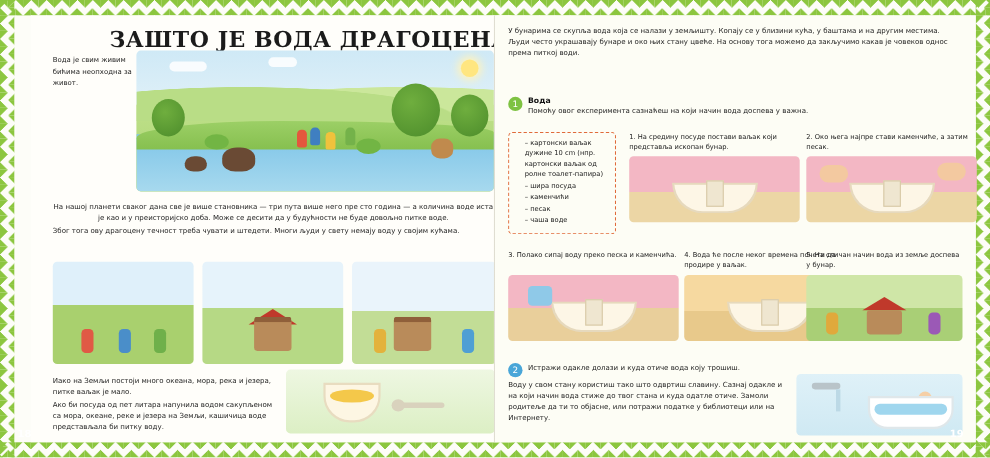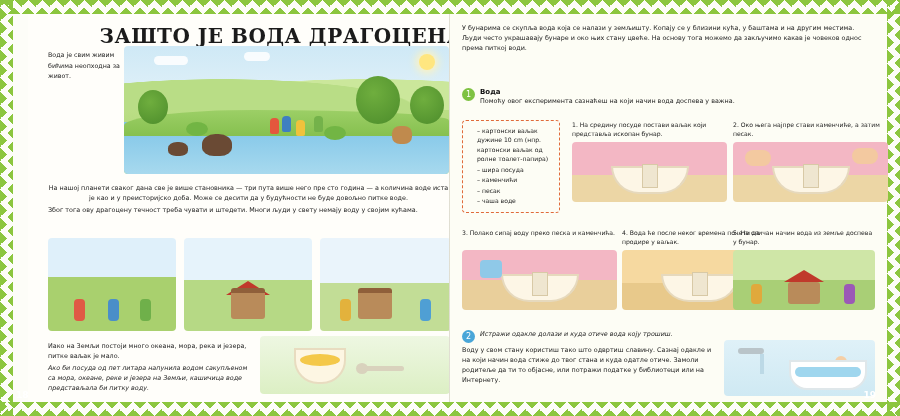--- a/index.html
+++ b/index.html
@@ -337,21 +337,21 @@
   .research {
     position: absolute;
     left: 462px;
     top: 330px;
     width: 413px;
     display: flex;
     align-items: flex-start;
     gap: 5px;
   }
   .badge.blue { background: #49a6d8; }
-  .research-text { font-size: 6.4px; line-height: 1.55; color: #1c1c1c; font-style: italic; }
+  .research-text { font-size: 6.4px; line-height: 1.55; color: #1c1c1c; }
 
   .bottom-row {
     position: absolute;
     left: 462px;
     top: 346px;
     width: 413px;
   }
   .bottom-text {
     position: absolute;
     left: 0;
@@ -444,21 +444,21 @@
       </div>
       <div class="mini m3">
         <div class="well" style="left:42%;"></div>
         <div class="person" style="left:20px; background:#e3b23c;"></div>
         <div class="person" style="left:100px; background:#4f9fd4;"></div>
       </div>
     </div>
 
     <div class="para-b txt">
       <p style="margin:0 0 2px 0;">Иако на Земљи постоји много океана, мора, река и језера, питке ваљак је мало.</p>
-      <p style="margin:0;font-style:italic;">Ако би посуда од пет литара напунила водом сакупљеном са мора, океане, реке и језера на Земљи, кашичица воде представљала би питку воду.</p>
+      <p style="margin:0;">Ако би посуда од пет литара напунила водом сакупљеном са мора, океане, реке и језера на Земљи, кашичица воде представљала би питку воду.</p>
     </div>
 
     <div class="bowl-illus">
       <div class="bowl"></div>
       <div class="spoon"></div>
     </div>
   </div>
 
   <div class="gutter"></div>
 

